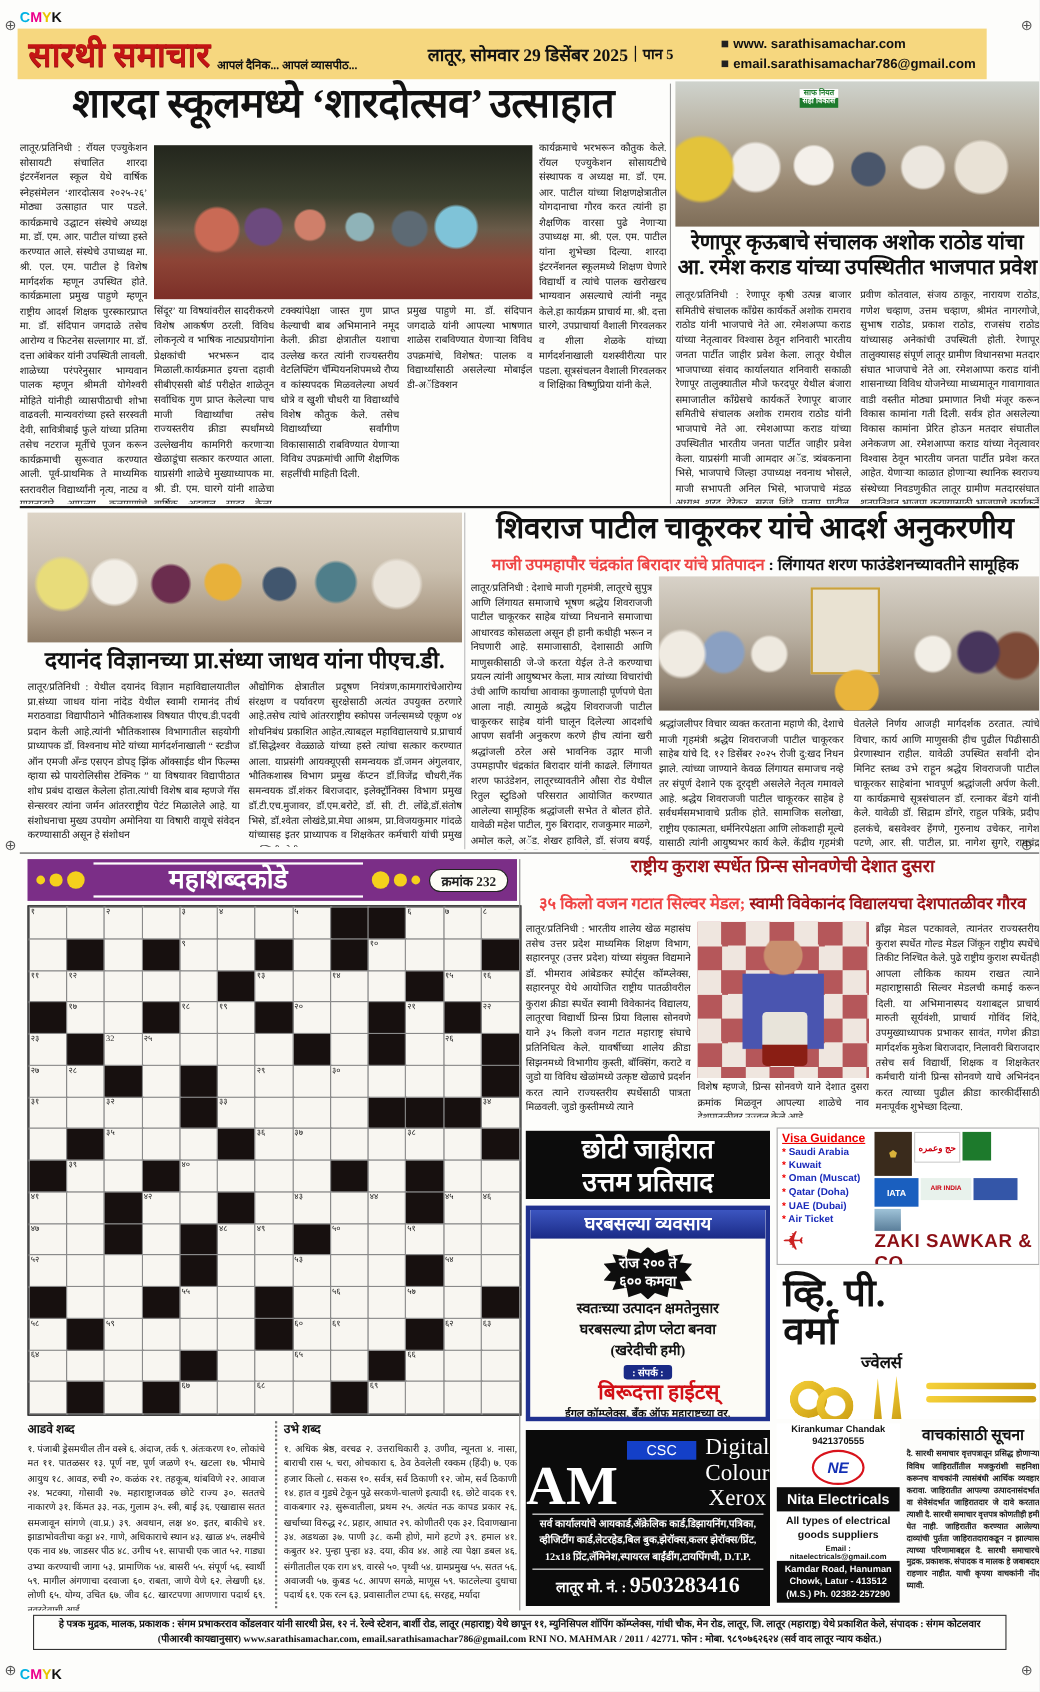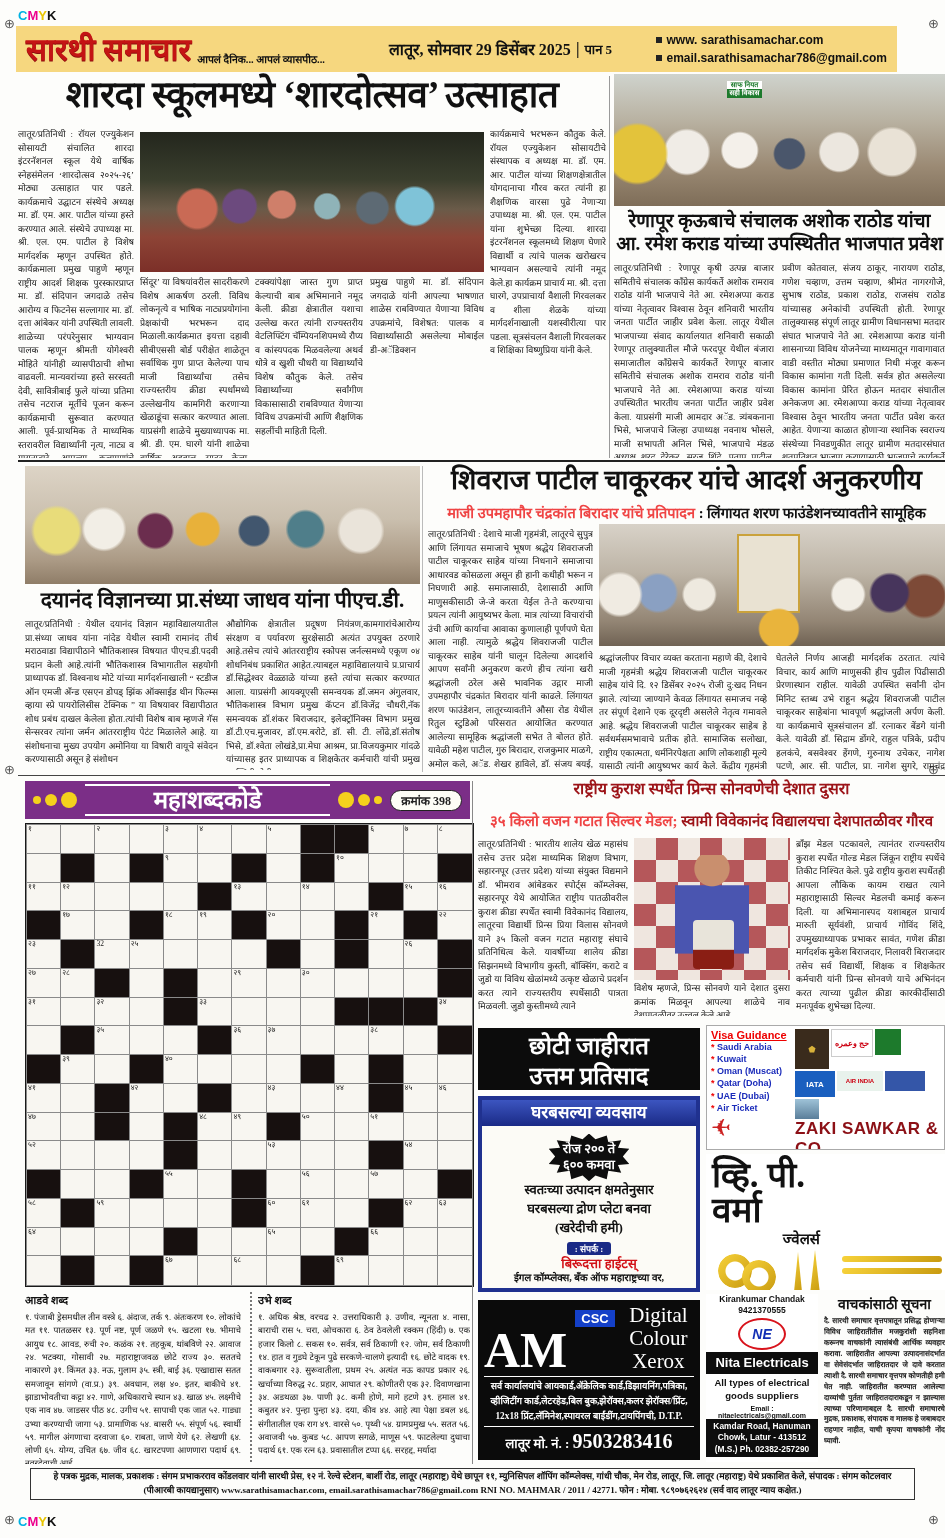--- a/index.html
+++ b/index.html
@@ -53,27 +53,27 @@
   .dotline{border-left:2px dotted #777;}
   
   .blackbox{background:#0c0c0c;color:#fff;text-align:center;font-weight:bold;}
   .gb-ad{border:4px solid #20318f;background:#fcfbf6;box-sizing:border-box;text-align:center;overflow:hidden;}
   .gb-head{background:linear-gradient(180deg,#3c55c0,#1a2a86);color:#fff;font-weight:bold;font-size:17px;line-height:1.5;}
   .starburst{background:#0e0e0e;color:#fff;font-weight:bold;font-size:13px;line-height:1.3;
     display:inline-block;padding:7px 14px;margin-top:8px;
     clip-path:polygon(50% 0,58% 12%,72% 4%,74% 18%,90% 14%,86% 30%,100% 32%,92% 48%,100% 64%,86% 66%,90% 82%,74% 78%,72% 96%,58% 88%,50% 100%,42% 88%,28% 96%,26% 78%,10% 82%,14% 66%,0 64%,8% 48%,0 32%,14% 30%,10% 14%,26% 18%,28% 4%,42% 12%);}
   .gb-line{font-weight:bold;font-size:13px;line-height:1.45;}
   .gb-contact{background:#1a2a86;color:#fff;display:inline-block;font-size:9px;font-weight:bold;padding:0 8px;border-radius:3px;}
-  .gb-brand{color:#d21117;font-weight:bold;font-size:13px;line-height:1.2;padding-left:20px;}
+  .gb-brand{color:#d21117;font-weight:bold;font-size:19px;line-height:1.2;padding-left:20px;}
   .gb-addr{font-weight:bold;font-size:10px;line-height:1.45;}
   .am-ad{background:#0b0b0b;color:#fff;text-align:center;box-sizing:border-box;padding:4px 6px;}
   .am-logo-row{display:flex;align-items:flex-end;justify-content:center;gap:8px;}
   .am-am{font-size:50px;font-weight:bold;line-height:0.9;}
-  .am-csc{background:#1440c8;color:#fff;font-family:"Liberation Sans",sans-serif;font-weight:bold;font-size:13px;
-    padding:1px 6px;align-self:flex-start;margin-top:6px;}
+  .am-csc{background:#1440c8;color:#fff;font-family:"Liberation Sans",sans-serif;font-weight:normal;font-size:13px;
+    padding:1px 18px;align-self:flex-start;margin-top:6px;}
   .am-xerox{font-size:21px;line-height:1.1;}
   .am-services{font-size:9.3px;font-weight:bold;line-height:1.6;border-top:1px solid #fff;border-bottom:1px solid #fff;margin:3px 0;padding:2px 0;}
   .am-addr{font-size:9.5px;font-weight:bold;line-height:1.5;}
   .am-phone{font-size:20px;font-weight:bold;}
   .zaki{background:#fff;border:1px solid #aaa;box-sizing:border-box;padding:3px 4px;overflow:hidden;
     font-family:"Liberation Sans",sans-serif;}
   .zaki-left{float:left;width:82px;}
   .visa-title{color:#e00;font-weight:bold;font-size:11px;text-decoration:underline;}
   .visa-item{color:#1a2bba;font-weight:bold;font-size:9px;line-height:1.35;}
   .visa-item .st{color:#e00;}
@@ -191,21 +191,21 @@
       <span class="cw-dot" style="width:8px;height:8px;"></span>
         <span class="cw-dot" style="width:12px;height:12px;"></span>
         <span class="cw-dot" style="width:16px;height:16px;"></span>
     </div>
     <div class="cw-title">महाशब्दकोडे</div>
     <div class="cw-dots">
       <span class="cw-dot" style="width:16px;height:16px;"></span>
         <span class="cw-dot" style="width:12px;height:12px;"></span>
         <span class="cw-dot" style="width:8px;height:8px;"></span>
     </div>
-    <div class="cw-badge" style="margin-left:8px;">क्रमांक 398</div>
+    <div class="cw-badge" style="margin-left:8px;">क्रमांक 232</div>
   </div>
   <div class="abs cw-grid" style="left:25px;top:823px;width:445px;height:460px;">
       <div class="cw-cell">
         <span class="cw-num">१</span>
       </div>
       <div class="cw-cell"></div>
       <div class="cw-cell">
         <span class="cw-num">२</span>
       </div>
       <div class="cw-cell"></div>

